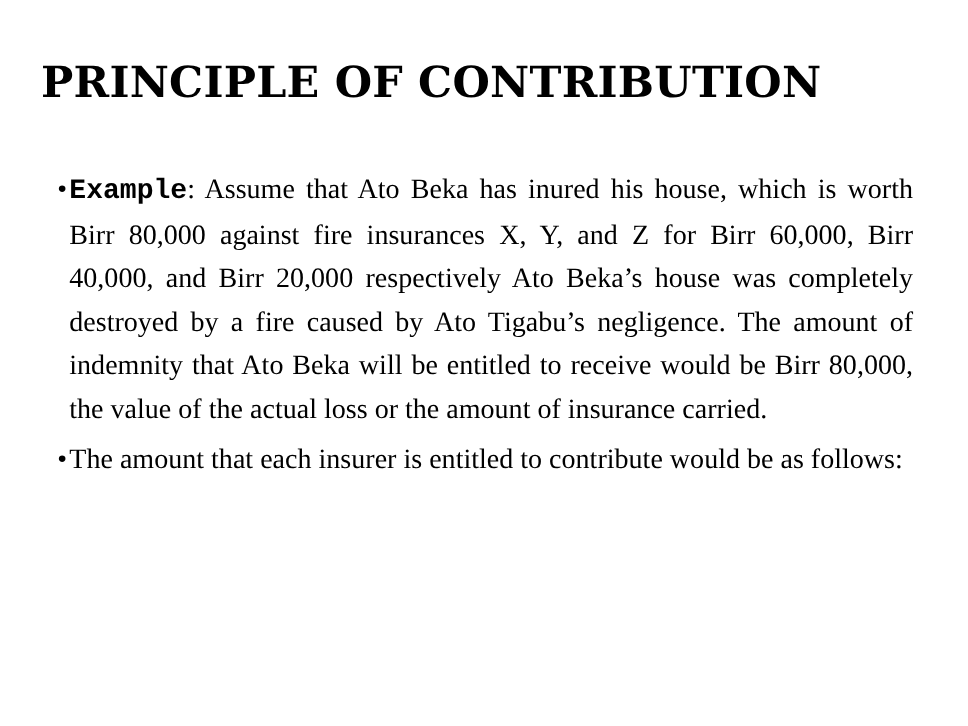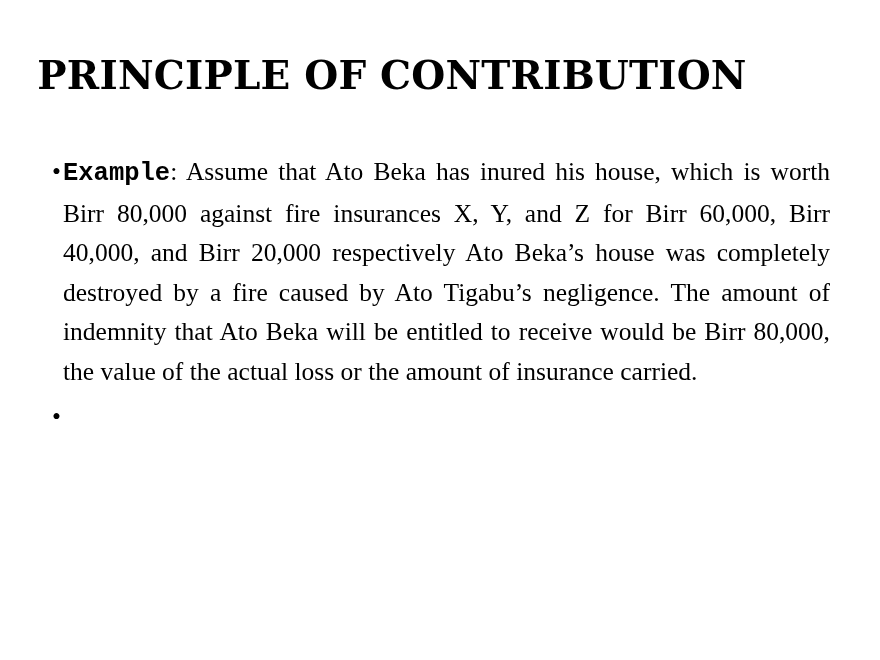--- a/index.html
+++ b/index.html
@@ -74,17 +74,17 @@
 
   <div class="slide-title">PRINCIPLE OF CONTRIBUTION</div>
 
   <div class="body-block">
 
     <p class="para para-1">
       <span class="bullet">•</span><b>Example</b><span>: </span><span>Assume that Ato Beka has inured his house, which is worth Birr 80,000 against fire insurances X, Y, and Z for Birr 60,000, Birr 40,000, and Birr 20,000 respectively Ato Beka’s house was completely destroyed by a fire caused by Ato Tigabu’s negligence. The amount of indemnity that Ato Beka will be entitled to receive would be Birr 80,000, the value of the actual loss or the amount of insurance carried.</span>
     </p>
 
     <p class="para para-2 last-line-left">
-      <span class="bullet">•</span>
+      <span class="bullet">•</span><span>The amount that each insurer is entitled to contribute would be as follows:</span>
     </p>
 
   </div>
 </div>
 
 </body></html>

